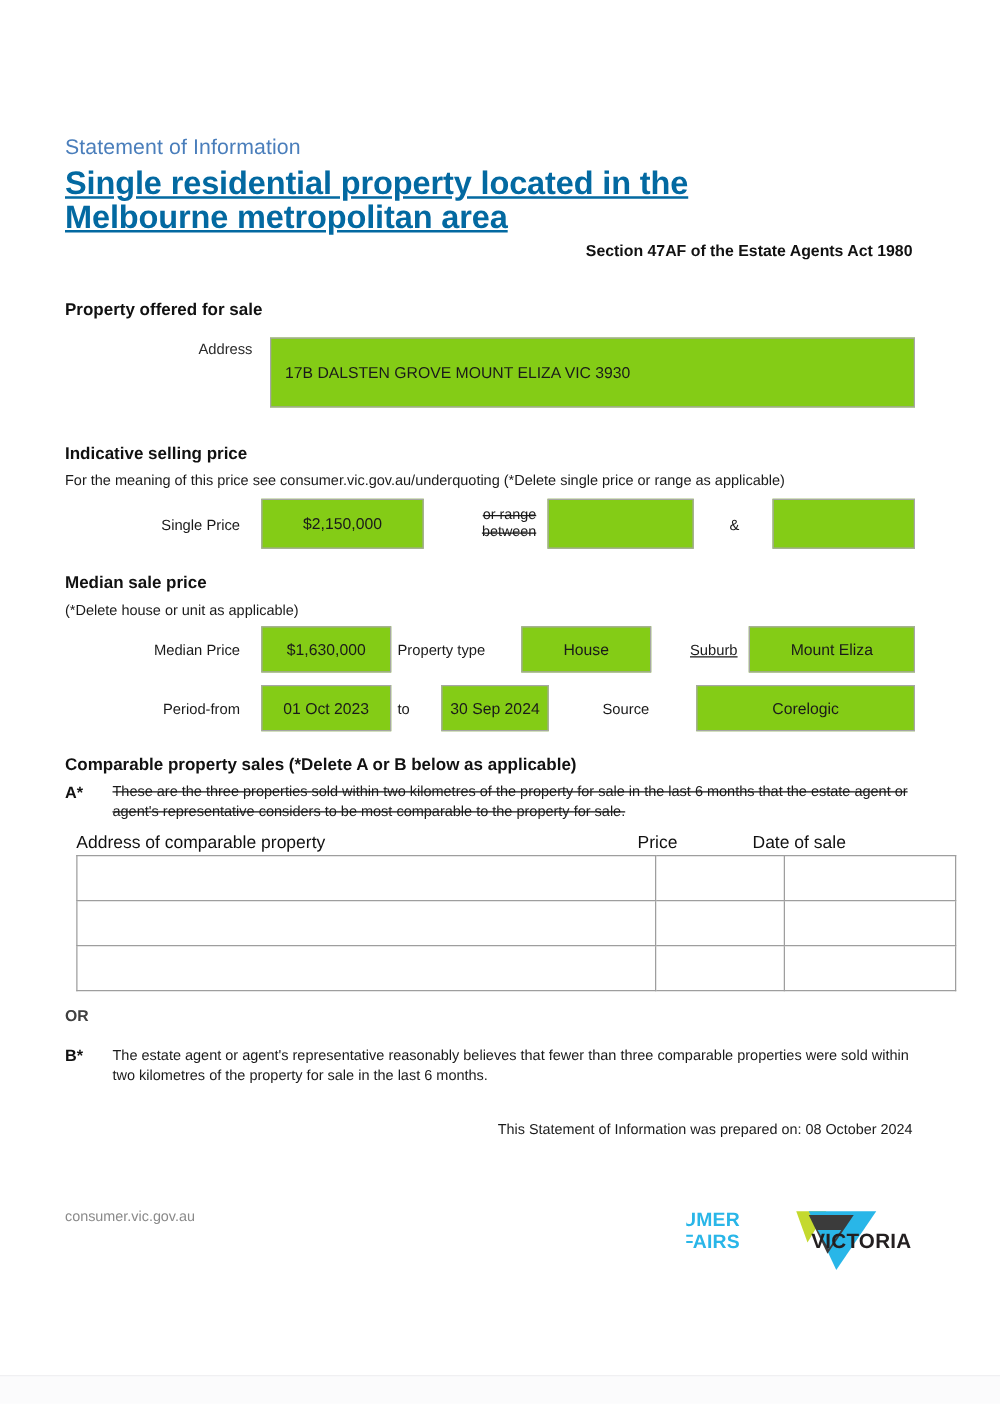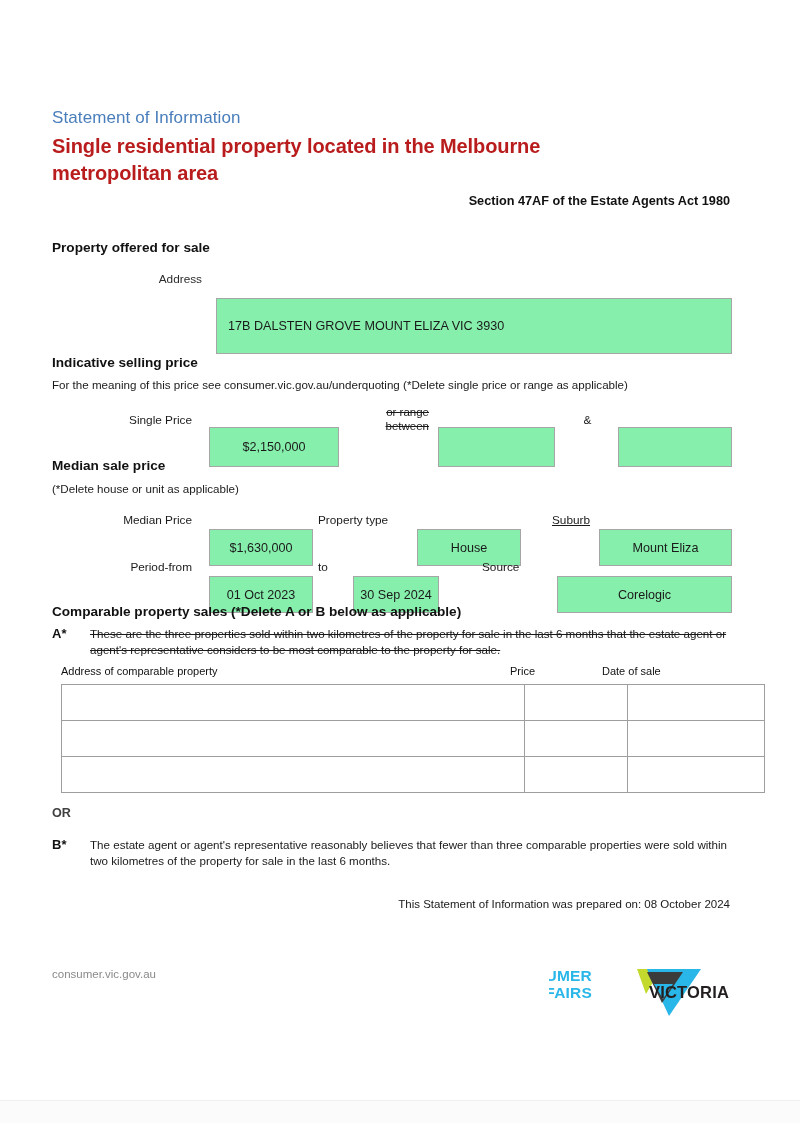--- a/index.html
+++ b/index.html
@@ -49,25 +49,26 @@
     color: #4a7ebb;
     font-weight: 400;
     letter-spacing: .1px;
     white-space: nowrap;
   }
   .h-title {
     position: absolute;
     left: 0;
     top: 133px;
     width: 600px;
-    font-size: 20px;
-    font-weight: bold;
-    color: #b91c1c;
+    font-size: 26px;
+    font-weight: bold;
+    color: #0369a1;
     line-height: 27px;
     letter-spacing: -.1px;
+    text-decoration: underline;
   }
   .h-section {
     position: absolute;
     left: 0;
     top: 194px;
     width: 678px;
     text-align: right;
     font-size: 12.7px;
     font-weight: bold;
     color: #111;
@@ -87,28 +88,27 @@
     left: 0;
     font-size: 11.6px;
     color: #1a1a1a;
     white-space: nowrap;
   }
 
   
   .box {
     position: absolute;
     border: 1px solid #a6a6a6;
-    background: #86efac;
+    background: #84cc16;
     box-sizing: border-box;
     display: flex;
     align-items: center;
     justify-content: center;
     font-size: 12.6px;
     color: #1a1a1a;
-    margin-top: 28px;
   }
   .box.left-text {
     justify-content: flex-start;
     padding-left: 11px;
   }
   .lbl {
     position: absolute;
     font-size: 11.8px;
     color: #1a1a1a;
     text-align: right;
@@ -168,21 +168,21 @@
   .or-label {
     position: absolute;
     font-size: 12.6px;
     font-weight: bold;
     color: #404040;
   }
 
   
   .tbl-head {
     position: absolute;
-    font-size: 11px;
+    font-size: 14px;
     color: #111;
     white-space: nowrap;
   }
   .tbl {
     position: absolute;
     border-collapse: collapse;
     table-layout: fixed;
   }
   .tbl td {
     border: 1px solid #9e9e9e;

